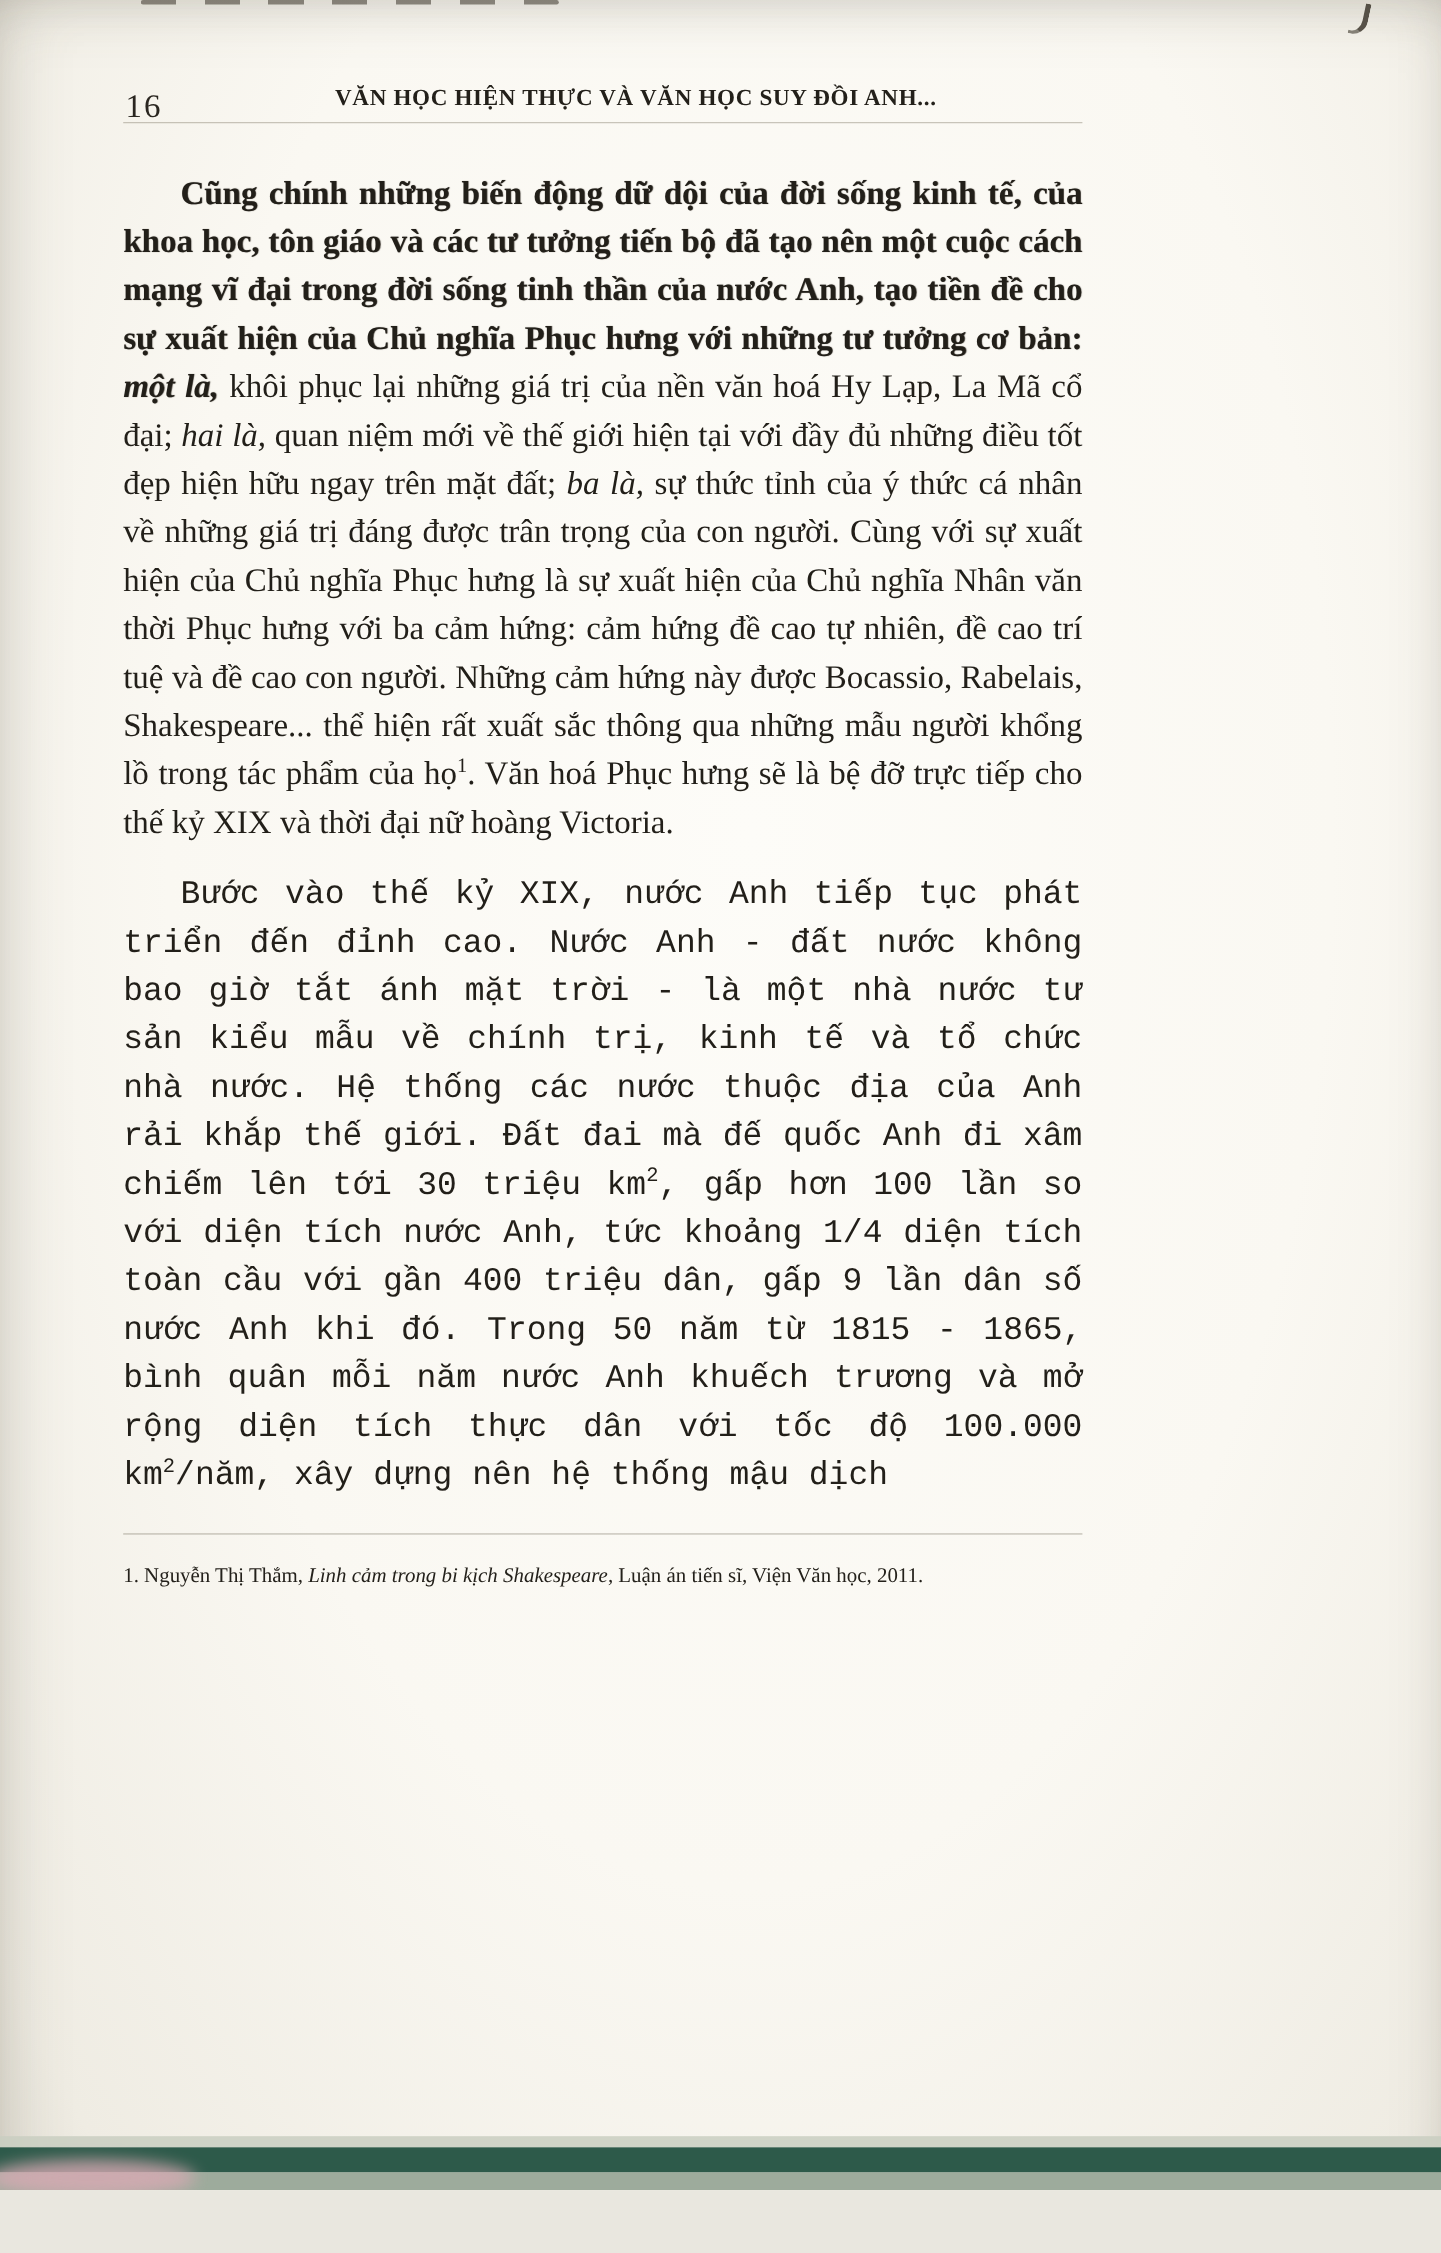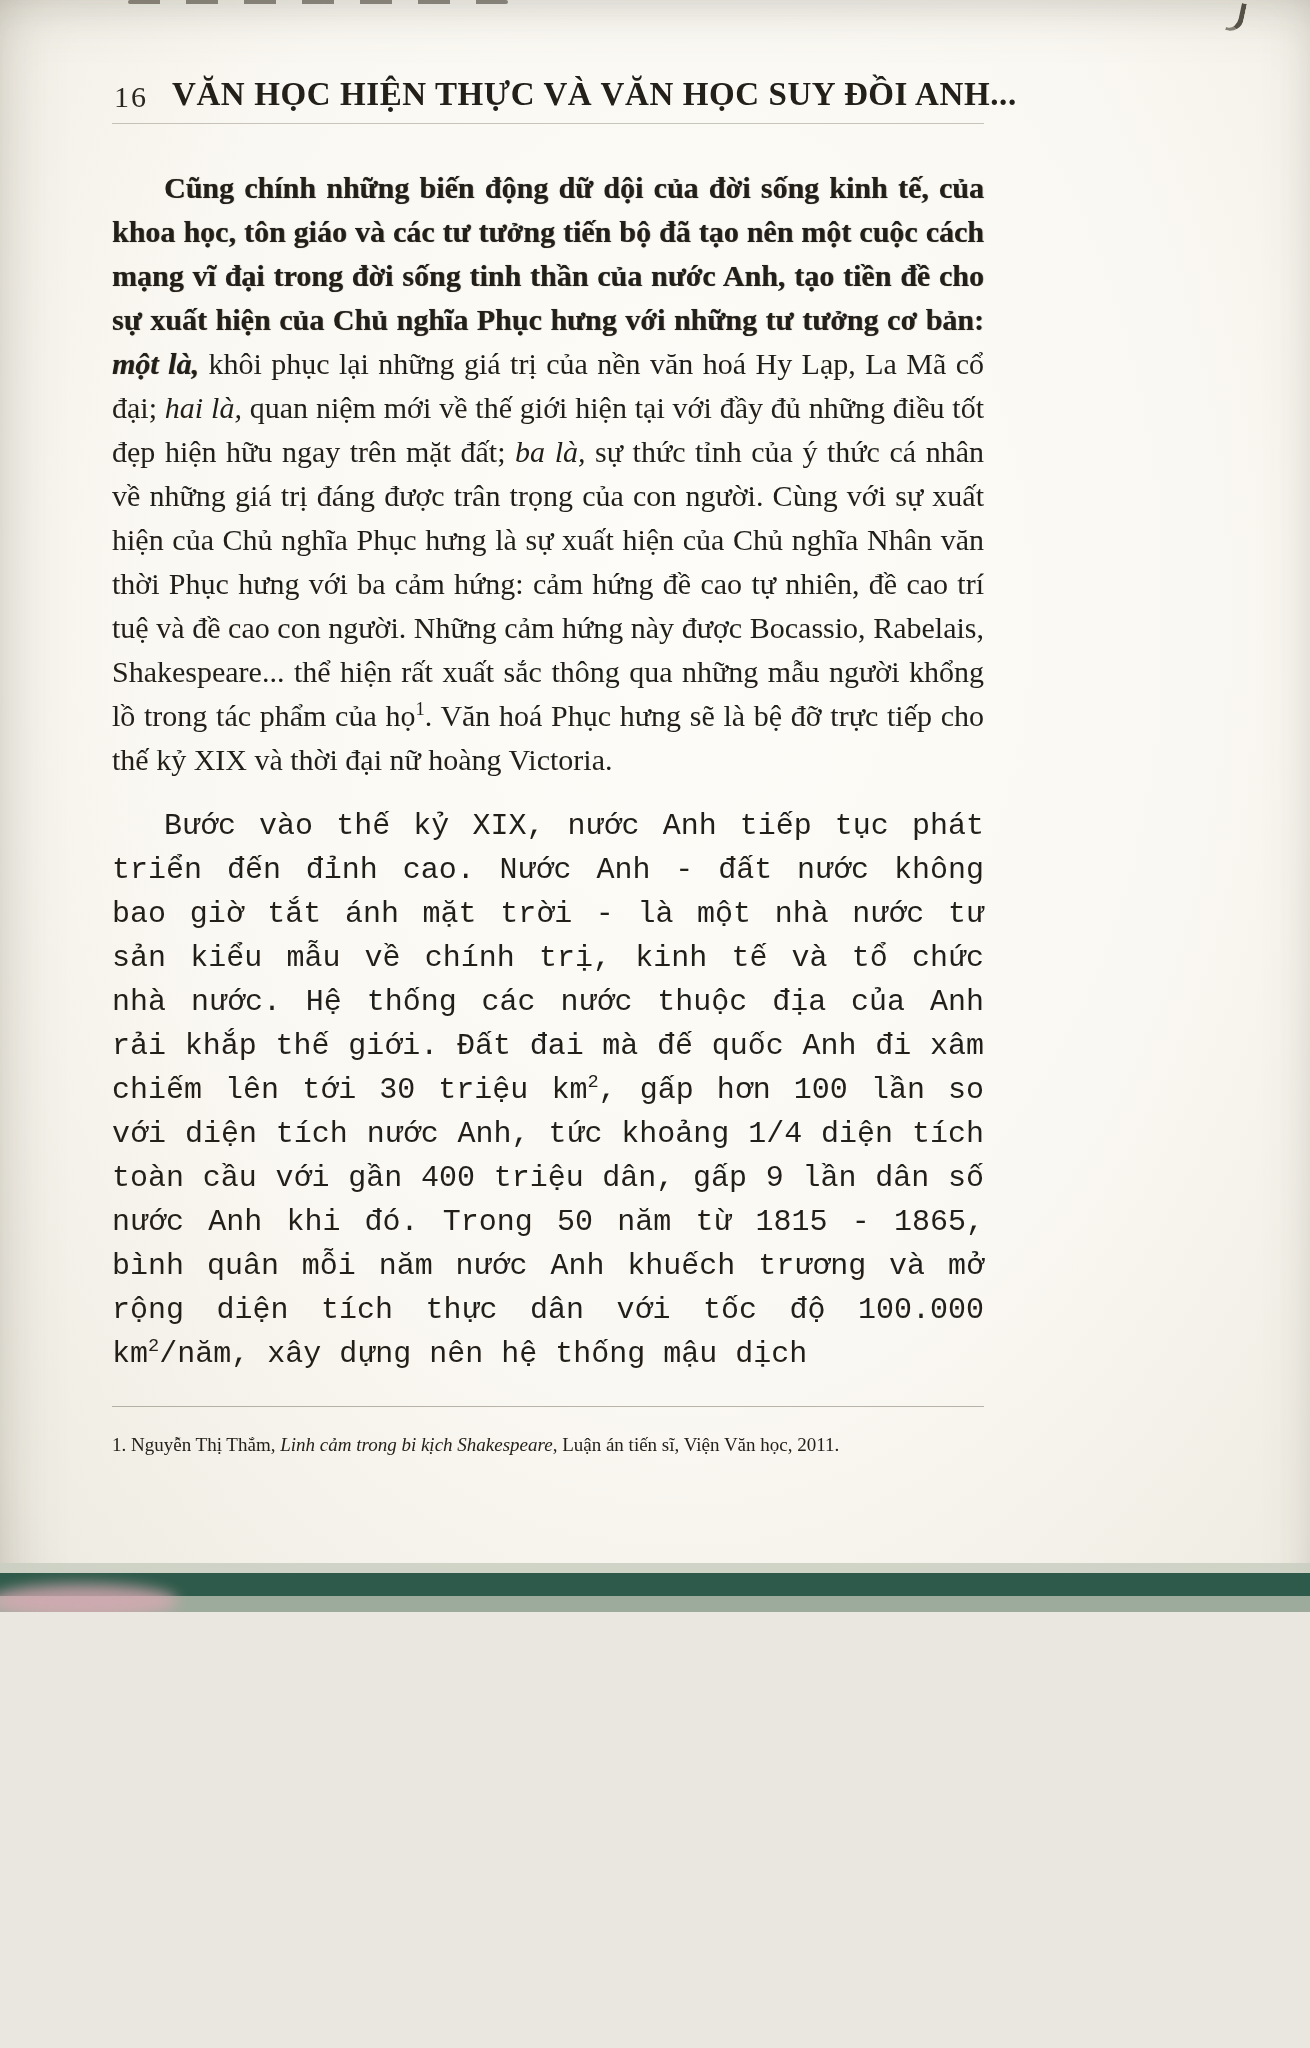--- a/index.html
+++ b/index.html
@@ -3,21 +3,21 @@
 <meta charset="utf-8">
 <style>
   * { margin:0; padding:0; box-sizing:border-box; }
   html, body { width:1310px; height:2048px; }
   body {
     font-family: "Liberation Serif", "DejaVu Serif", serif;
     background:#e9e7df;
   }
   .page {
     position:relative;
-    width:1310px; height:1612px;
+    width:1310px; height:1991px;
     overflow:hidden;
     color:#211e19;
     background: radial-gradient(ellipse at 52% 38%, #fdfcf8 0%, #faf8f2 55%, #efece3 92%, #e6e3d9 100%);
     box-shadow: inset 28px 0 70px -35px rgba(95,88,72,.30),
                 inset -22px 0 60px -35px rgba(95,88,72,.22),
                 inset 0 34px 70px -45px rgba(95,88,72,.28);
   }
   
   .scan-top-edge {
     position:absolute; top:0; left:128px; width:380px; height:4px;
@@ -49,21 +49,21 @@
     padding-bottom:10px;
     border-bottom:1px solid rgba(118,110,92,.38);
   }
   .page-num {
     position:absolute; left:2px; top:4px;
     font-size:30px; letter-spacing:2px; color:#2a2620;
   }
   .header-title {
     display:block; text-align:center;
     padding-left:60px;
-    font-weight:bold; font-size:33px; letter-spacing:.6px;
+    font-weight:bold; font-size:21px; letter-spacing:.6px;
     color:#23201a;
     white-space:nowrap;
   }
   .body-text { margin-top:42px; }
   .para {
     font-size:30px; line-height:44px;
     text-align:justify; text-indent:52px;
     color:#221f19;
   }
   .para + .para { margin-top:22px;font-family:Liberation Mono, monospace; }

